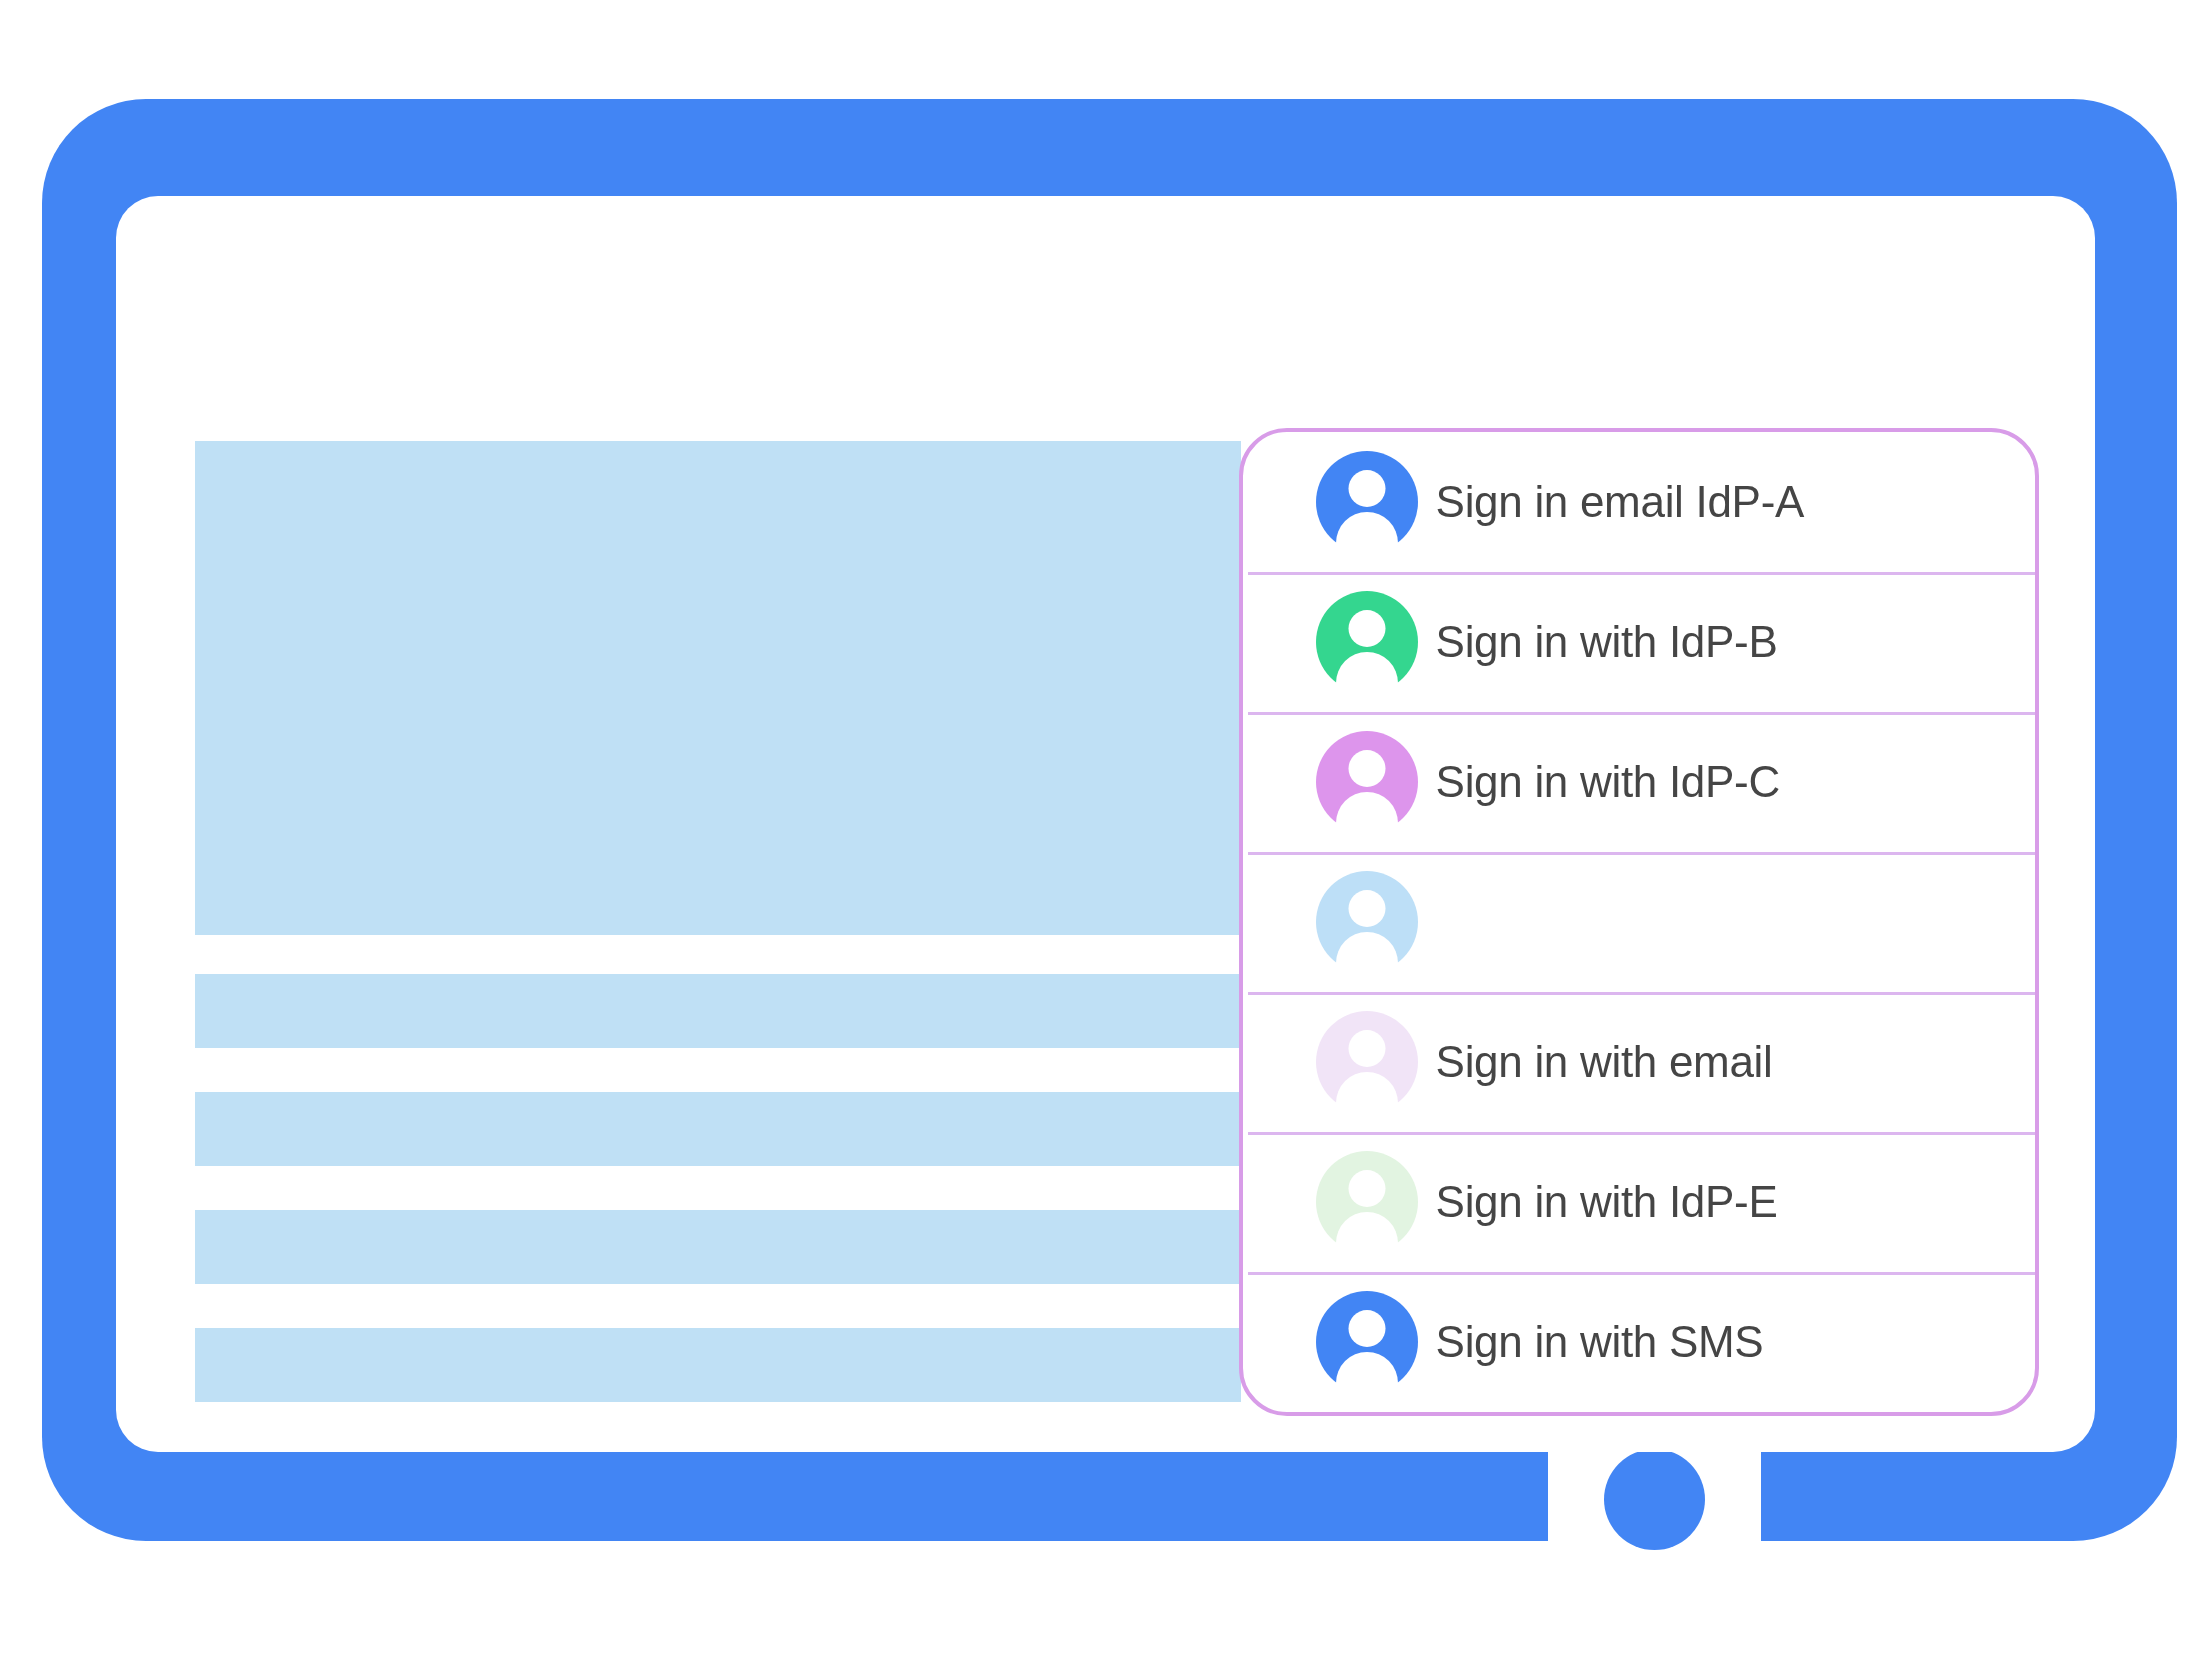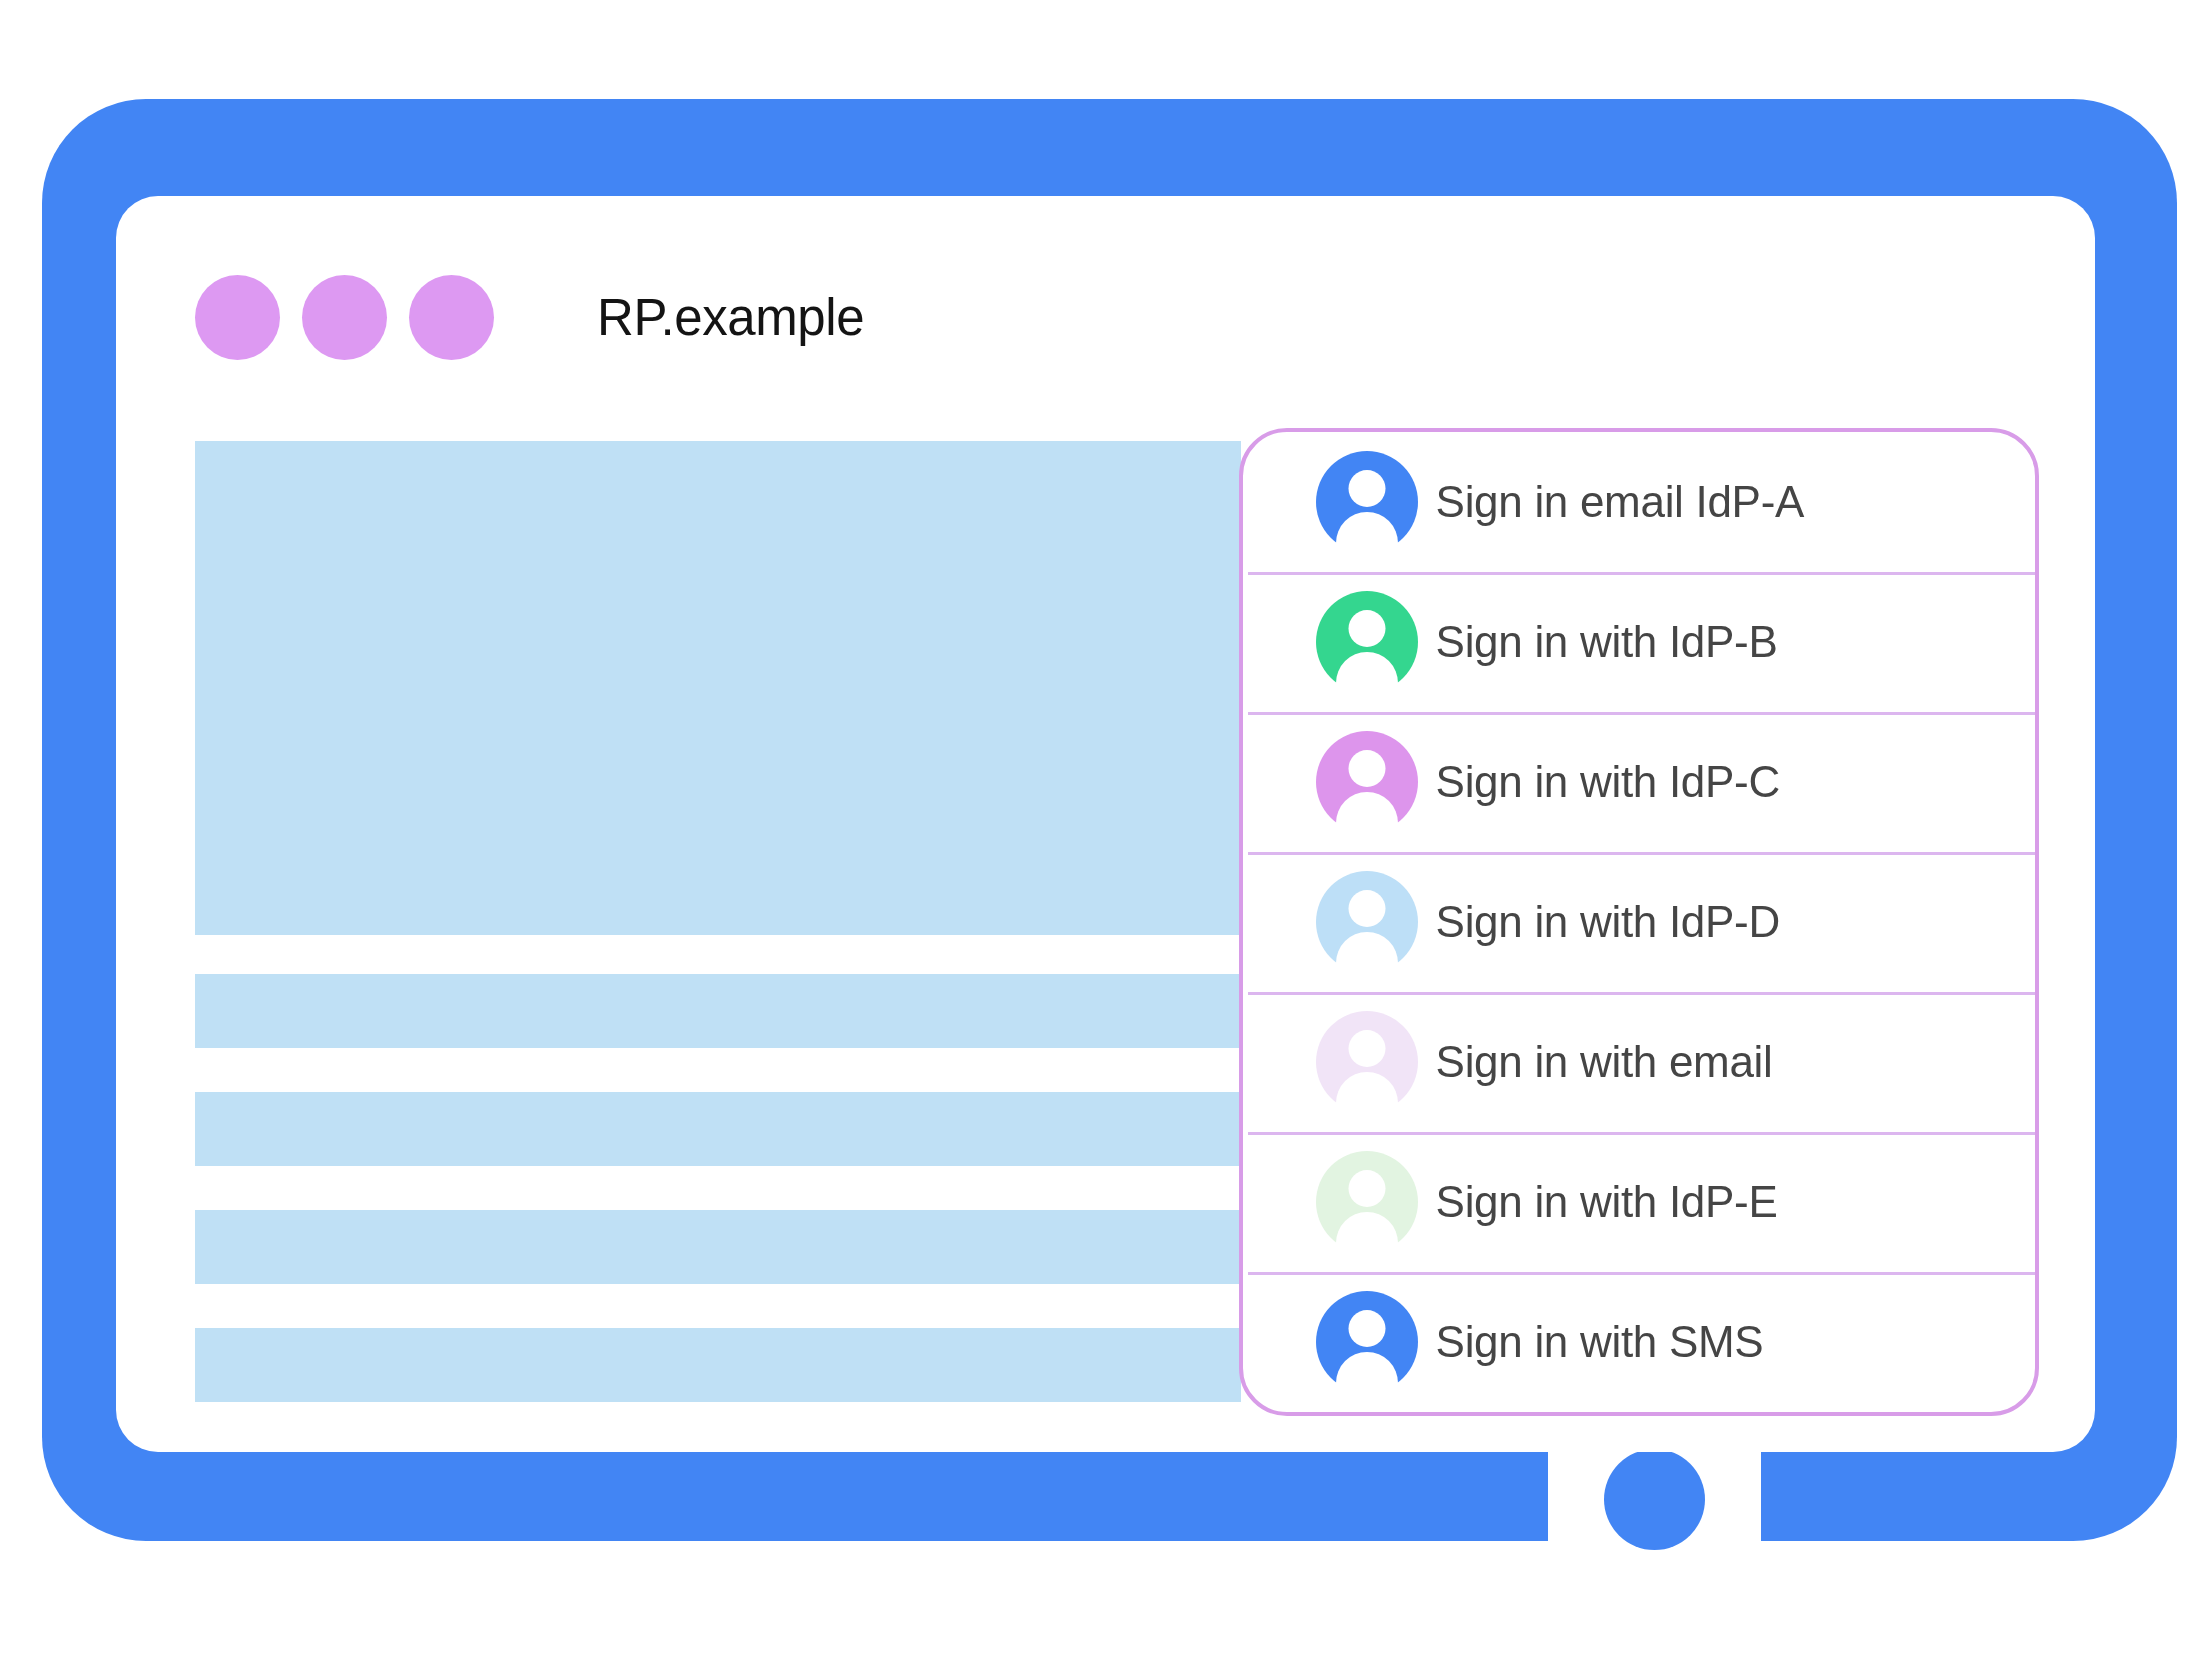--- a/index.html
+++ b/index.html
@@ -178,26 +178,20 @@
 <body>
 
 <div id="canvas">
 
   <div class="device-frame"></div>
   <div class="bezel-gap"></div>
   <div class="home-button"></div>
 
   <div class="screen">
 
-    <div class="titlebar">
-      <span class="dot"></span>
-      <span class="dot"></span>
-      <span class="dot"></span>
-      <span class="titlebar-title">RP.example</span>
-    </div>
 
     <div class="content-col">
       <div class="ph-block ph-hero"></div>
       <div class="ph-block ph-bar"></div>
       <div class="ph-block ph-bar"></div>
       <div class="ph-block ph-bar"></div>
       <div class="ph-block ph-bar ph-bar-last"></div>
     </div>
 
     <div class="signin-card">
@@ -221,21 +215,20 @@
               <span class="head"></span>
               <span class="body"></span>
             </span>
             <span class="signin-label">Sign in with IdP-C</span>
           </div>
           <div class="signin-item">
             <span class="avatar" style="background: rgb(189, 223, 247);">
               <span class="head"></span>
               <span class="body"></span>
             </span>
-            <span class="signin-label">Sign in with IdP-D</span>
           </div>
           <div class="signin-item">
             <span class="avatar" style="background: rgb(241, 228, 247);">
               <span class="head"></span>
               <span class="body"></span>
             </span>
             <span class="signin-label">Sign in with email</span>
           </div>
           <div class="signin-item">
             <span class="avatar" style="background: rgb(226, 244, 225);">

